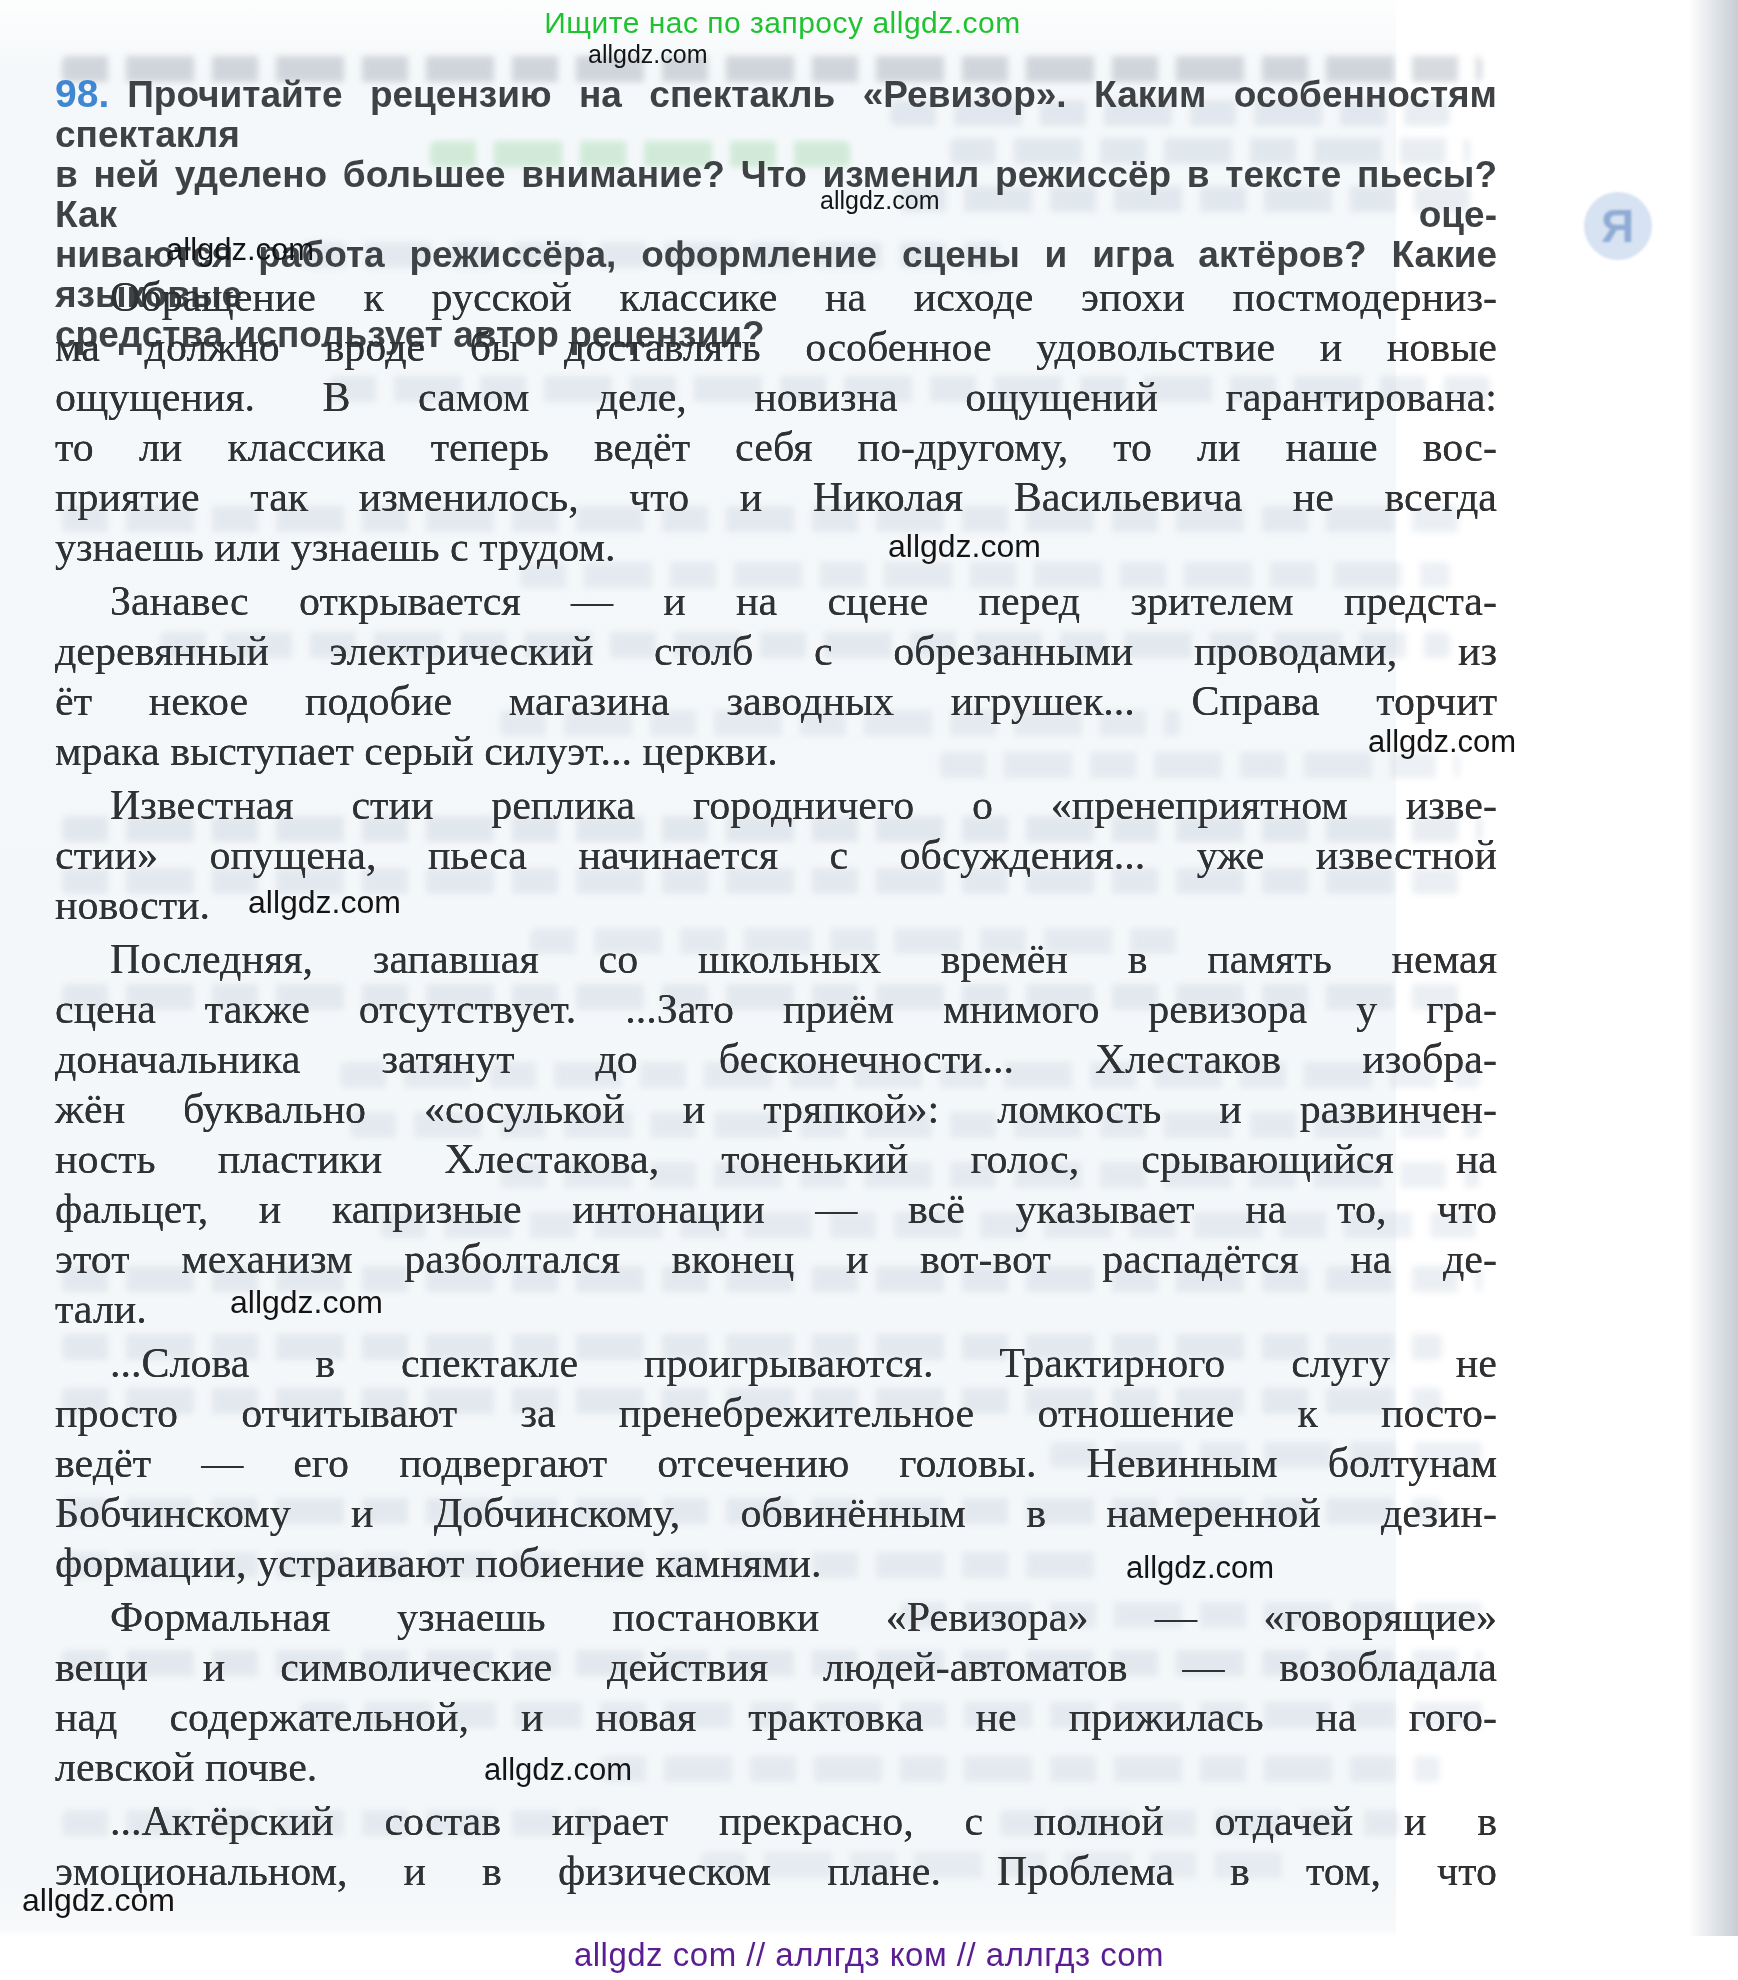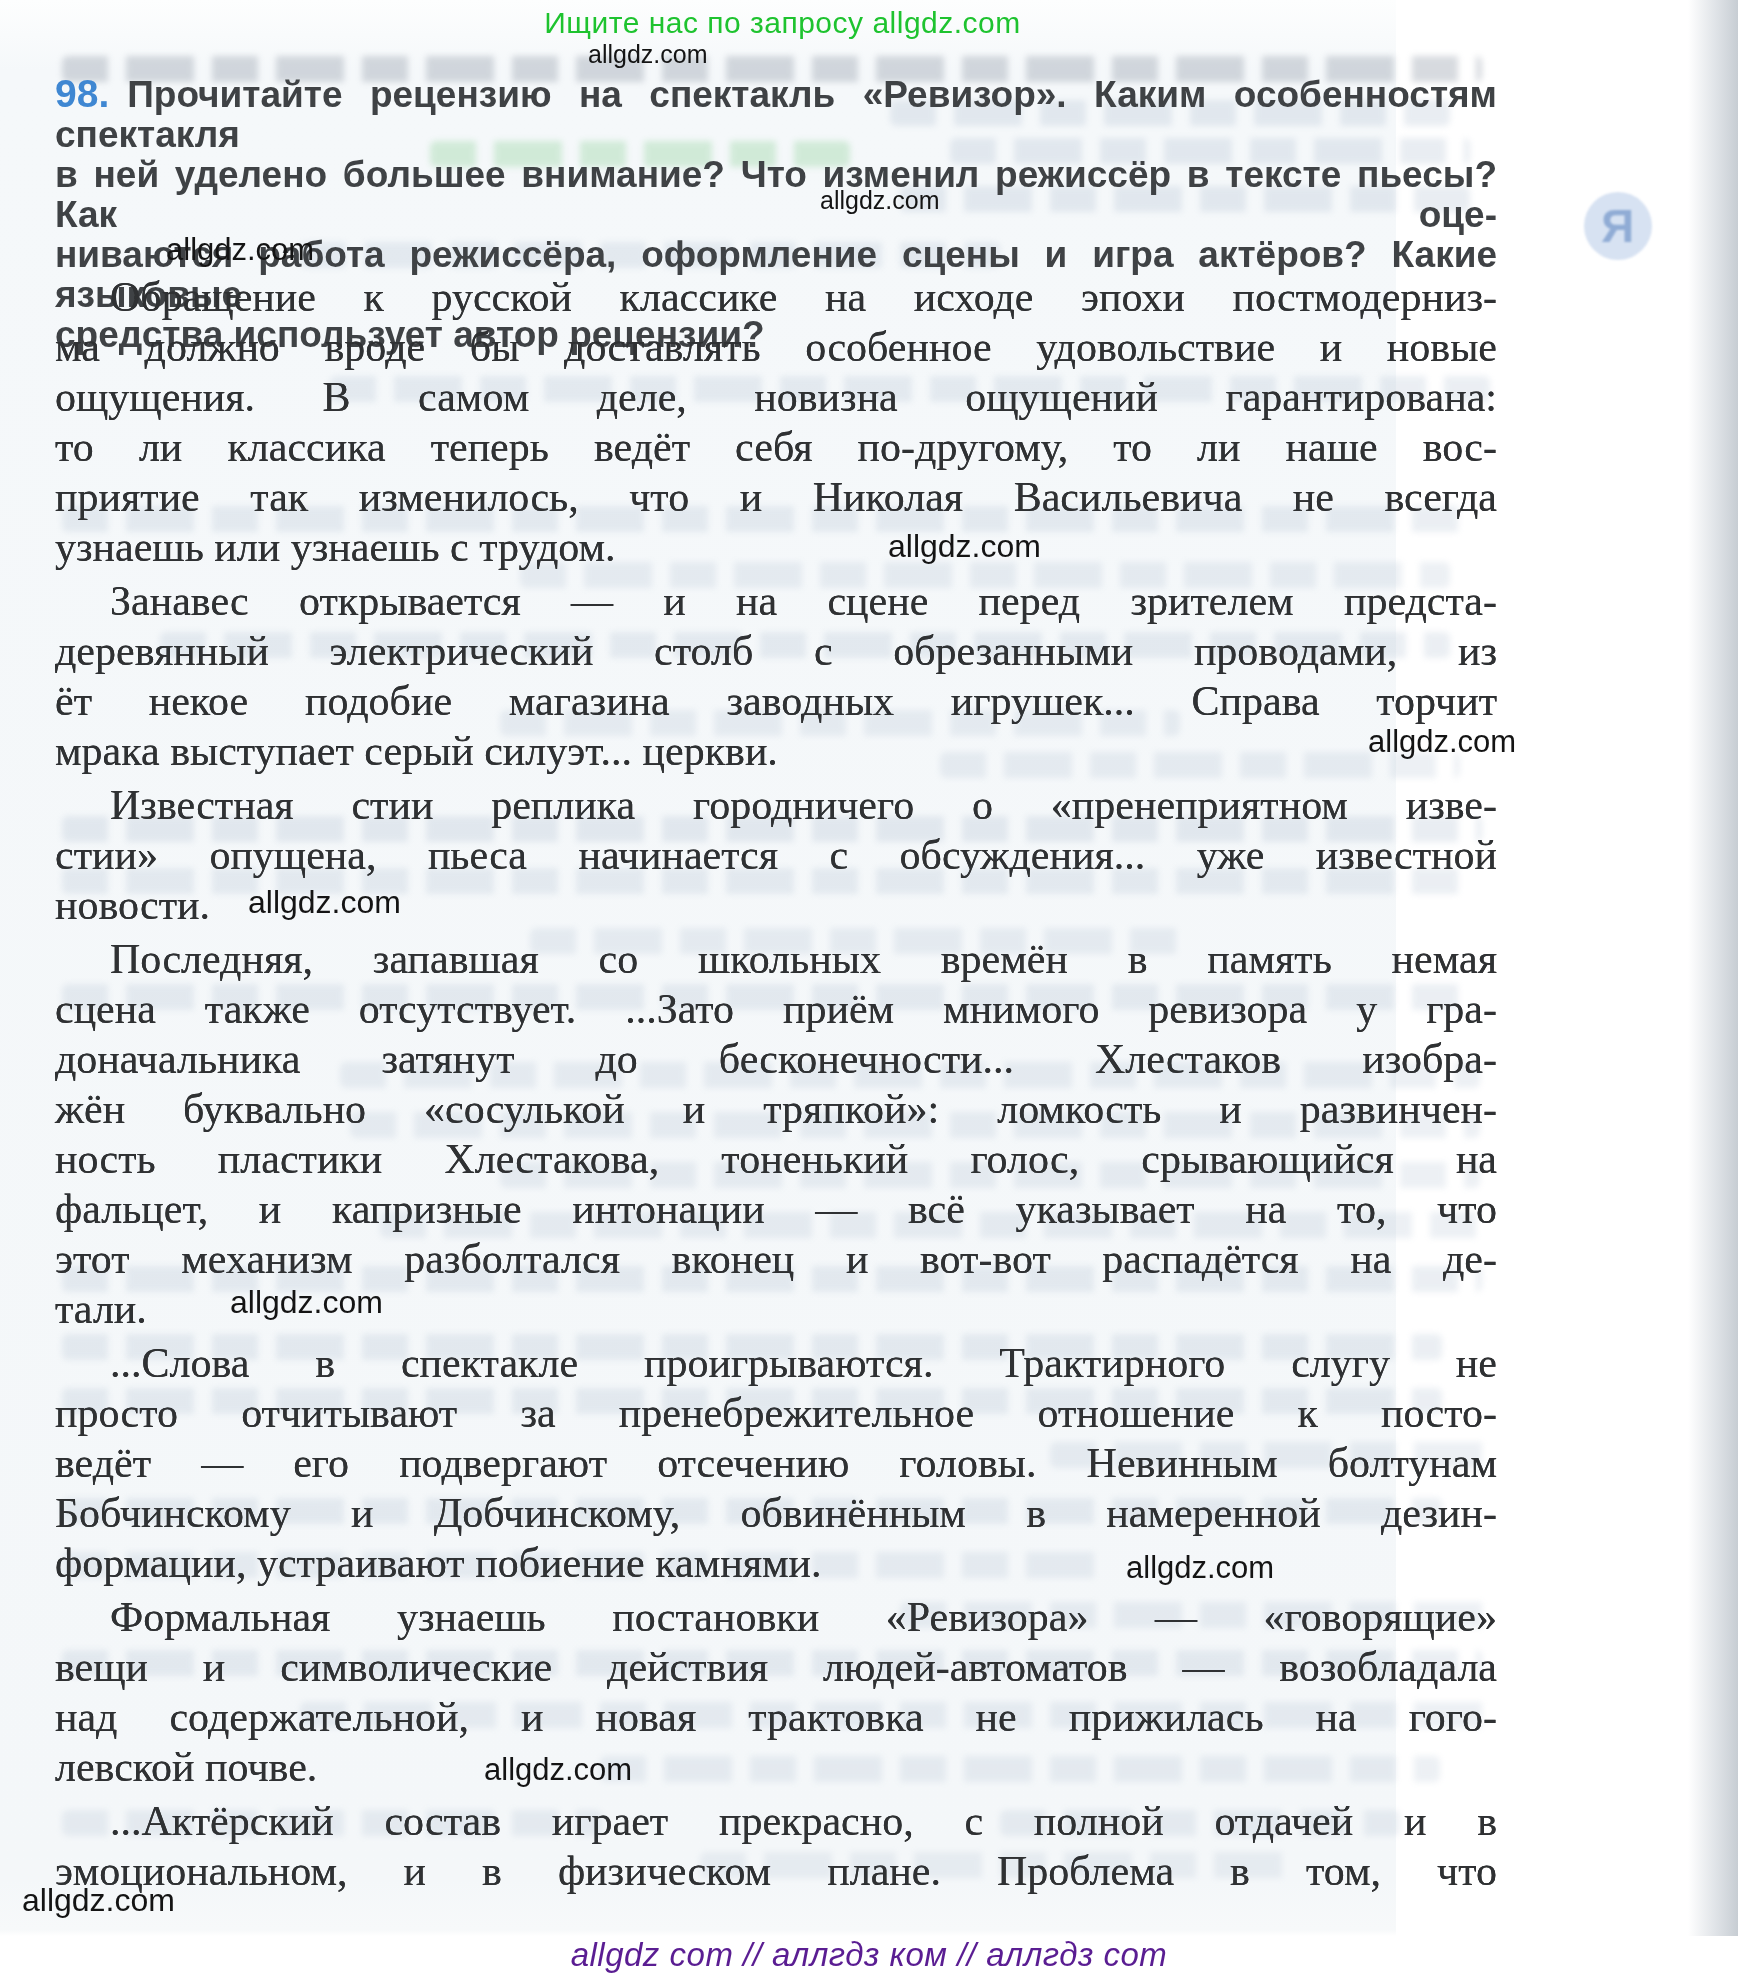--- a/index.html
+++ b/index.html
@@ -5,21 +5,21 @@
   html,body{margin:0;padding:0;}
   body{width:1738px;height:1980px;overflow:hidden;
        font-family:"Liberation Sans",sans-serif;}
   .page{position:relative;width:1396px;height:1980px;
         background:linear-gradient(180deg,#fdfefe 0px,#f5f8fa 70px,#f4f7f9 1880px,#f7f9fa 1930px,#ffffff 1936px,#ffffff 1980px);}
 
   
   .promo-top{position:absolute;top:6px;left:0;width:1565px;text-align:center;
              font-size:30px;font-weight:500;letter-spacing:.5px;}
   .promo-bottom{position:absolute;top:1936px;left:0;width:1738px;text-align:center;
-             font-size:33px;font-weight:500;letter-spacing:.5px;font-style:italic;}
+             font-size:33px;font-weight:500;letter-spacing:.5px;}
 
   
   .bleed-layer{position:absolute;inset:0;pointer-events:none;}
   .bleed{position:absolute;height:26px;border-radius:6px;color:#9db0c6;
          background:repeating-linear-gradient(90deg,currentColor 0 46px,transparent 46px 64px,currentColor 64px 132px,transparent 132px 150px);
          filter:blur(3px);}
   .bleed.dark{color:#8b95a3;}
   .bleed.green{color:#7ecb8a;}
   .bleed-circle{position:absolute;left:1584px;top:192px;width:68px;height:68px;border-radius:50%;
          background:rgba(143,175,218,.36);display:flex;align-items:center;justify-content:center;

